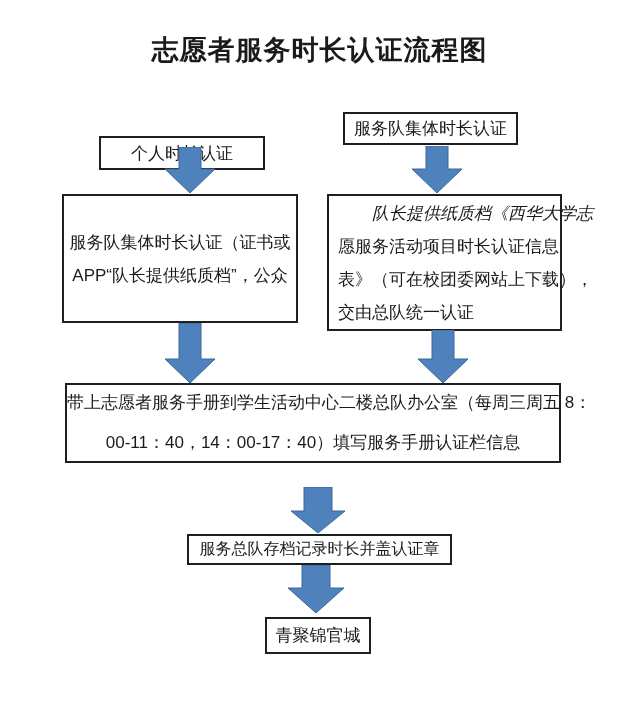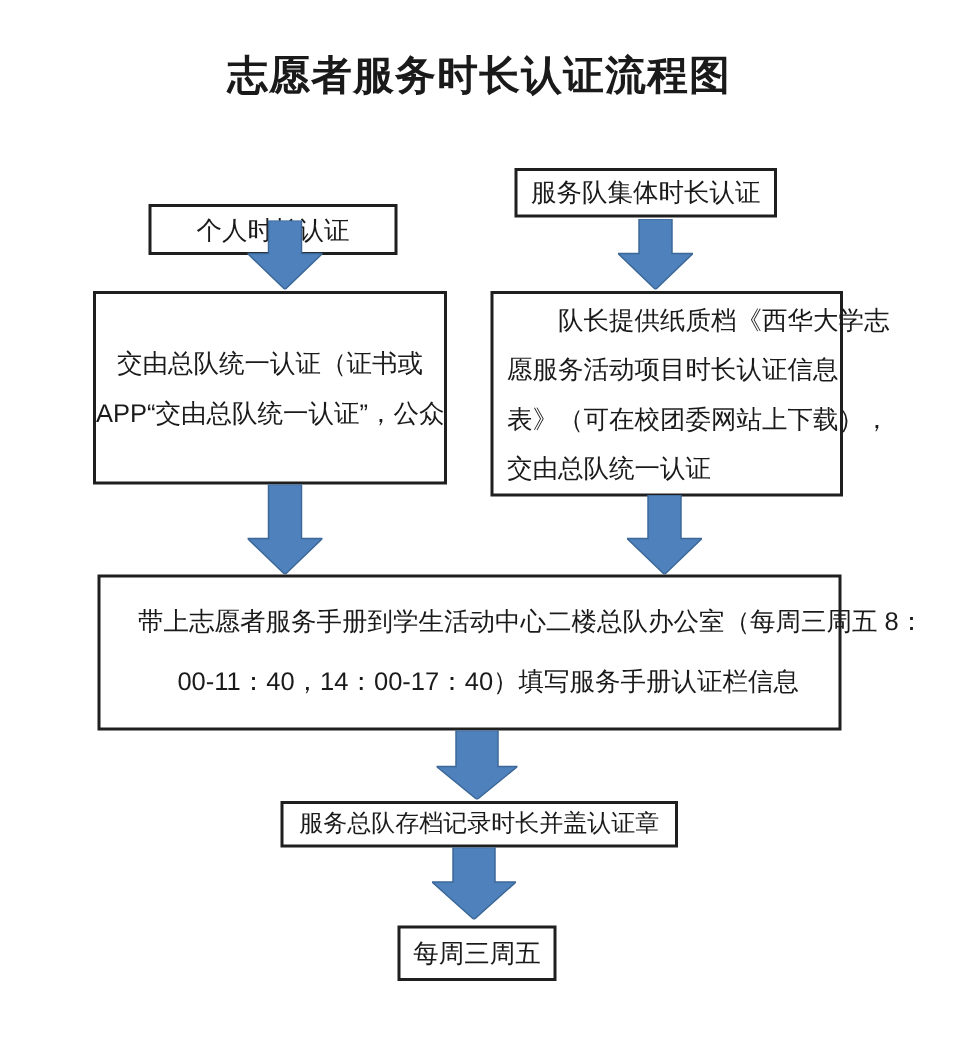--- a/index.html
+++ b/index.html
@@ -29,29 +29,29 @@
     position:absolute;box-sizing:border-box;
     border:2px solid var(--box-border);
     background:var(--background);
     display:flex;flex-direction:column;justify-content:center;
     font-weight:500;
   }
   .header-box{align-items:center;font-size:17px;}
   .line{line-height:33px;font-size:17px;white-space:nowrap;}
   .center{text-align:center;}
   .left-align{text-align:left;padding:0 9px;}
-  .indent{padding-left:43px;}
+  .indent{padding-left:43px;font-style:italic;}
   .wide-line{line-height:40px;font-size:17px;text-align:center;white-space:nowrap;}
   .small-text{font-size:16px;text-align:center;}
   
   #box-individual{left:99px;top:113px;width:166px;height:34px;margin-top:23px;}
   #box-team{left:343px;top:112px;width:175px;height:33px;}
   #box-materials{left:62px;top:194px;width:236px;height:129px;}
   #box-paperform{left:327px;top:194px;width:235px;height:137px;}
-  #box-office{left:65px;top:383px;width:496px;height:104px;padding-left:25px;}
+  #box-office{left:65px;top:383px;width:496px;height:80px;}
   #box-archive{left:187px;top:534px;width:265px;height:31px;}
   #box-done{left:265px;top:617px;width:106px;height:37px;}
   .arrow{position:absolute;display:block;}
   .arrow polygon{
     fill:var(--arrow-fill);
     stroke:var(--arrow-outline);
     stroke-width:1;
   }
   #arrow-1{left:165px;top:147px;}
   #arrow-2{left:412px;top:146px;}
@@ -75,22 +75,22 @@
   </div>
 
   <svg class="arrow" id="arrow-1" width="50" height="46" viewBox="0 0 50 46">
     <polygon points="14,0 36,0 36,22 50,22 25,46 0,22 14,22"></polygon>
   </svg>
   <svg class="arrow" id="arrow-2" width="50" height="47" viewBox="0 0 50 47">
     <polygon points="14,0 36,0 36,23 50,23 25,47 0,23 14,23"></polygon>
   </svg>
 
   <div class="box" id="box-materials">
-    <div class="line center">交由总队统一认证（证书或</div>
-    <div class="line center">APP“交由总队统一认证”，公众</div>
+    <div class="line center">服务队集体时长认证（证书或</div>
+    <div class="line center">APP“队长提供纸质档”，公众</div>
   </div>
   <div class="box" id="box-paperform">
     <div class="line left-align indent">队长提供纸质档《西华大学志</div>
     <div class="line left-align">愿服务活动项目时长认证信息</div>
     <div class="line left-align">表》（可在校团委网站上下载），</div>
     <div class="line left-align">交由总队统一认证</div>
   </div>
 
   <svg class="arrow" id="arrow-3" width="50" height="60" viewBox="0 0 50 60">
     <polygon points="14,0 36,0 36,36 50,36 25,60 0,36 14,36"></polygon>
@@ -110,16 +110,16 @@
 
   <div class="box small-text" id="box-archive">
     <span>服务总队存档记录时长并盖认证章</span>
   </div>
 
   <svg class="arrow" id="arrow-6" width="56" height="48" viewBox="0 0 56 48">
     <polygon points="14,0 42,0 42,23 56,23 28,48 0,23 14,23"></polygon>
   </svg>
 
   <div class="box header-box" id="box-done">
-    <span>每周三周五</span>
+    <span>青聚锦官城</span>
   </div>
 
 </div>
 
 </body></html>

